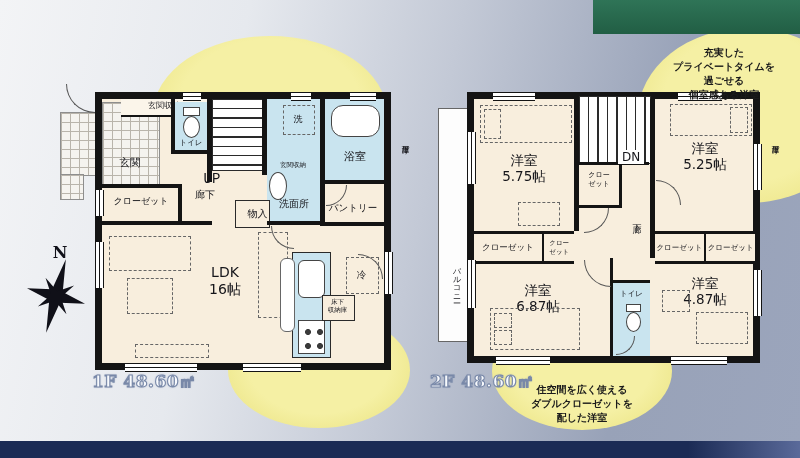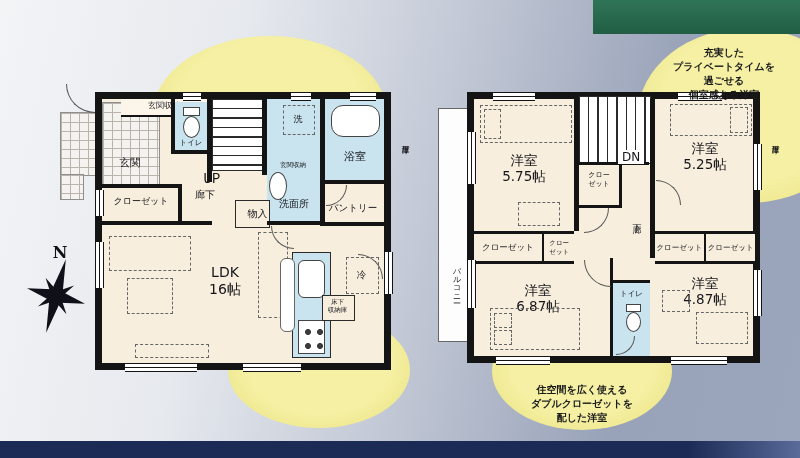--- a/index.html
+++ b/index.html
@@ -211,14 +211,16 @@
     <div class="abs winv" style="left:315px;top:52px;width:7px;height:46px;"></div>
     <div class="abs winv" style="left:315px;top:178px;width:7px;height:46px;"></div>
     <div class="abs winh" style="left:58px;top:264px;width:54px;height:7px;"></div>
     <div class="abs winh" style="left:233px;top:264px;width:56px;height:7px;"></div>
     <div class="abs arc-br" style="left:146px;top:116px;width:24px;height:24px;"></div>
     <div class="abs arc-br" style="left:178px;top:244px;width:18px;height:18px;"></div>
   </div>
 
   <div class="abs lbl vert" style="left:766px;top:112px;width:14px;height:64px;font-size:7.5px;z-index:3;">母屋下げ</div>
 
+  <div class="abs area" style="left:92px;top:370px;z-index:3;">1F 48.60㎡</div>
+  <div class="abs area" style="left:430px;top:370px;z-index:3;">2F 48.60㎡</div>
 
 </div>
 
 </body></html>

